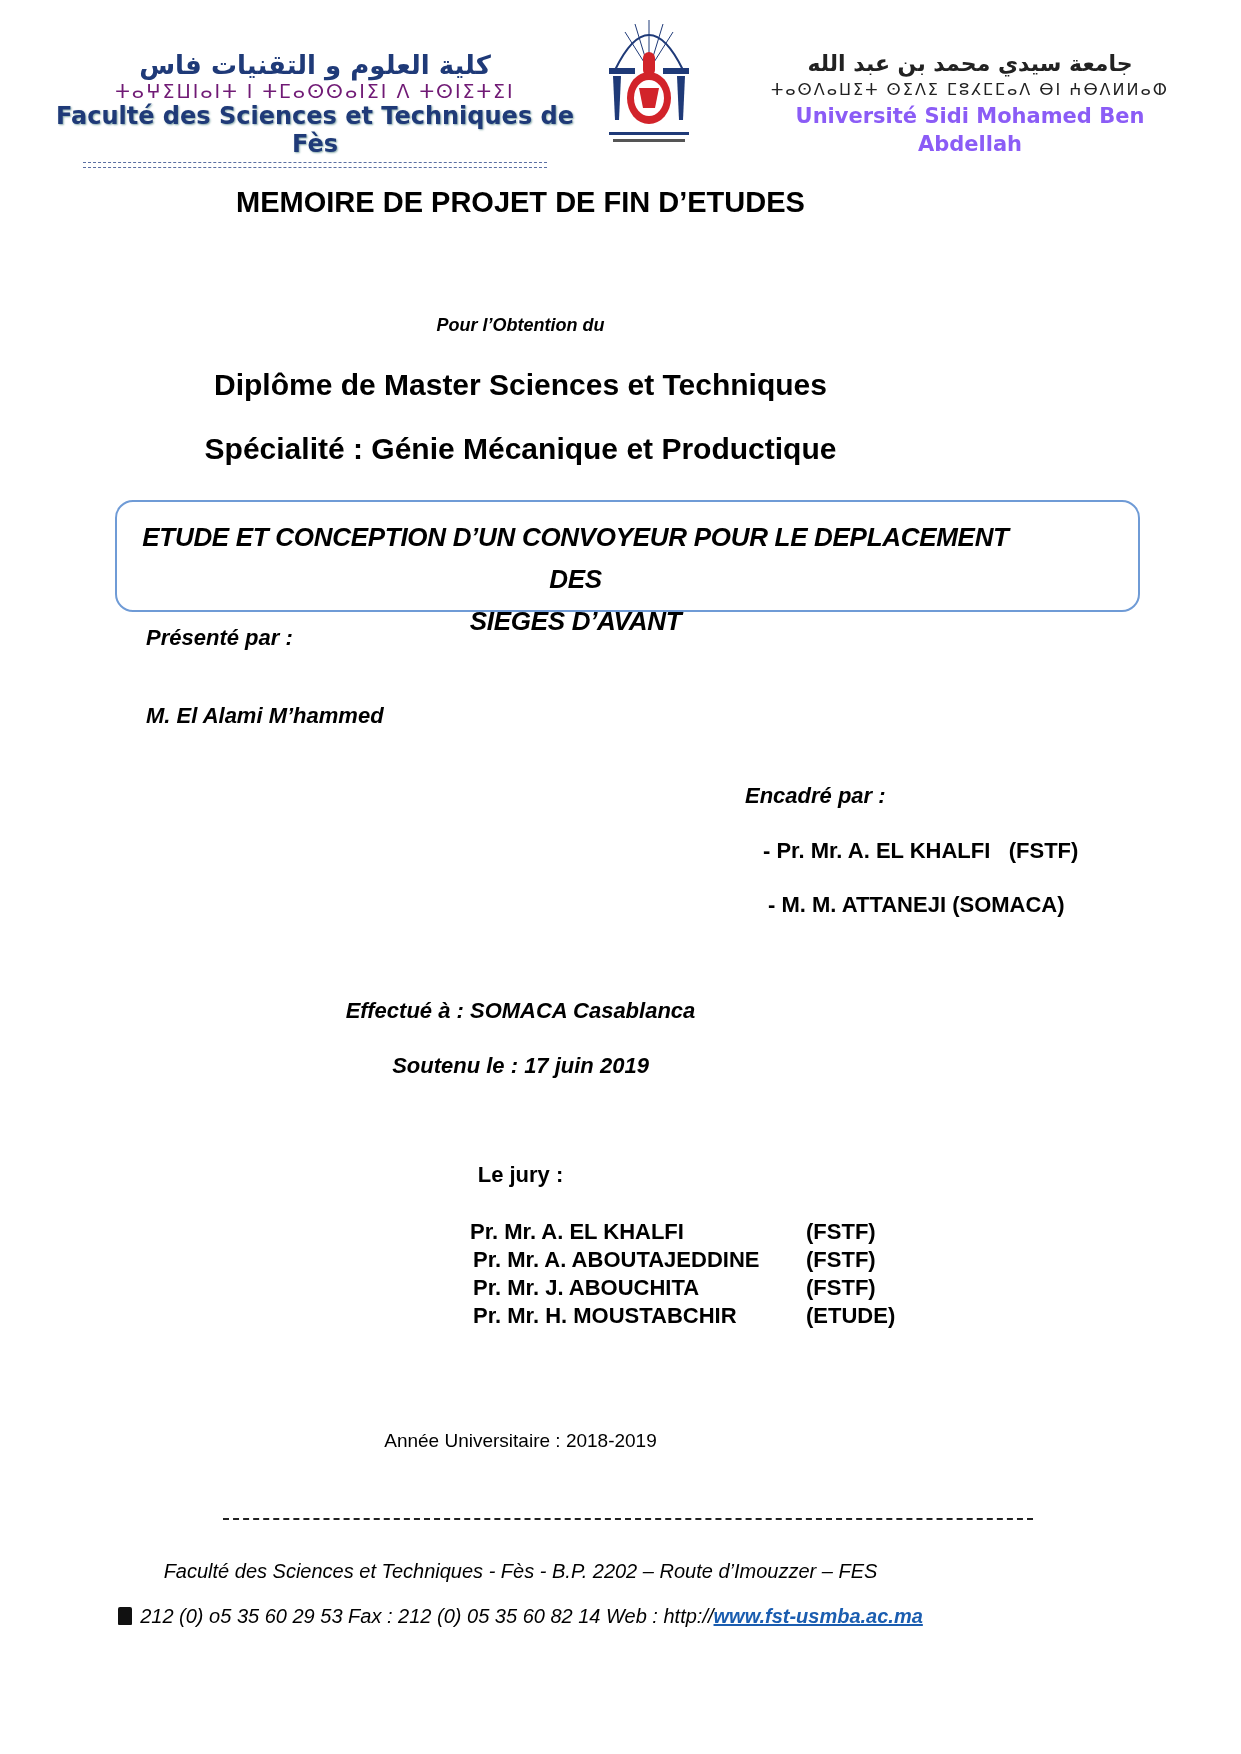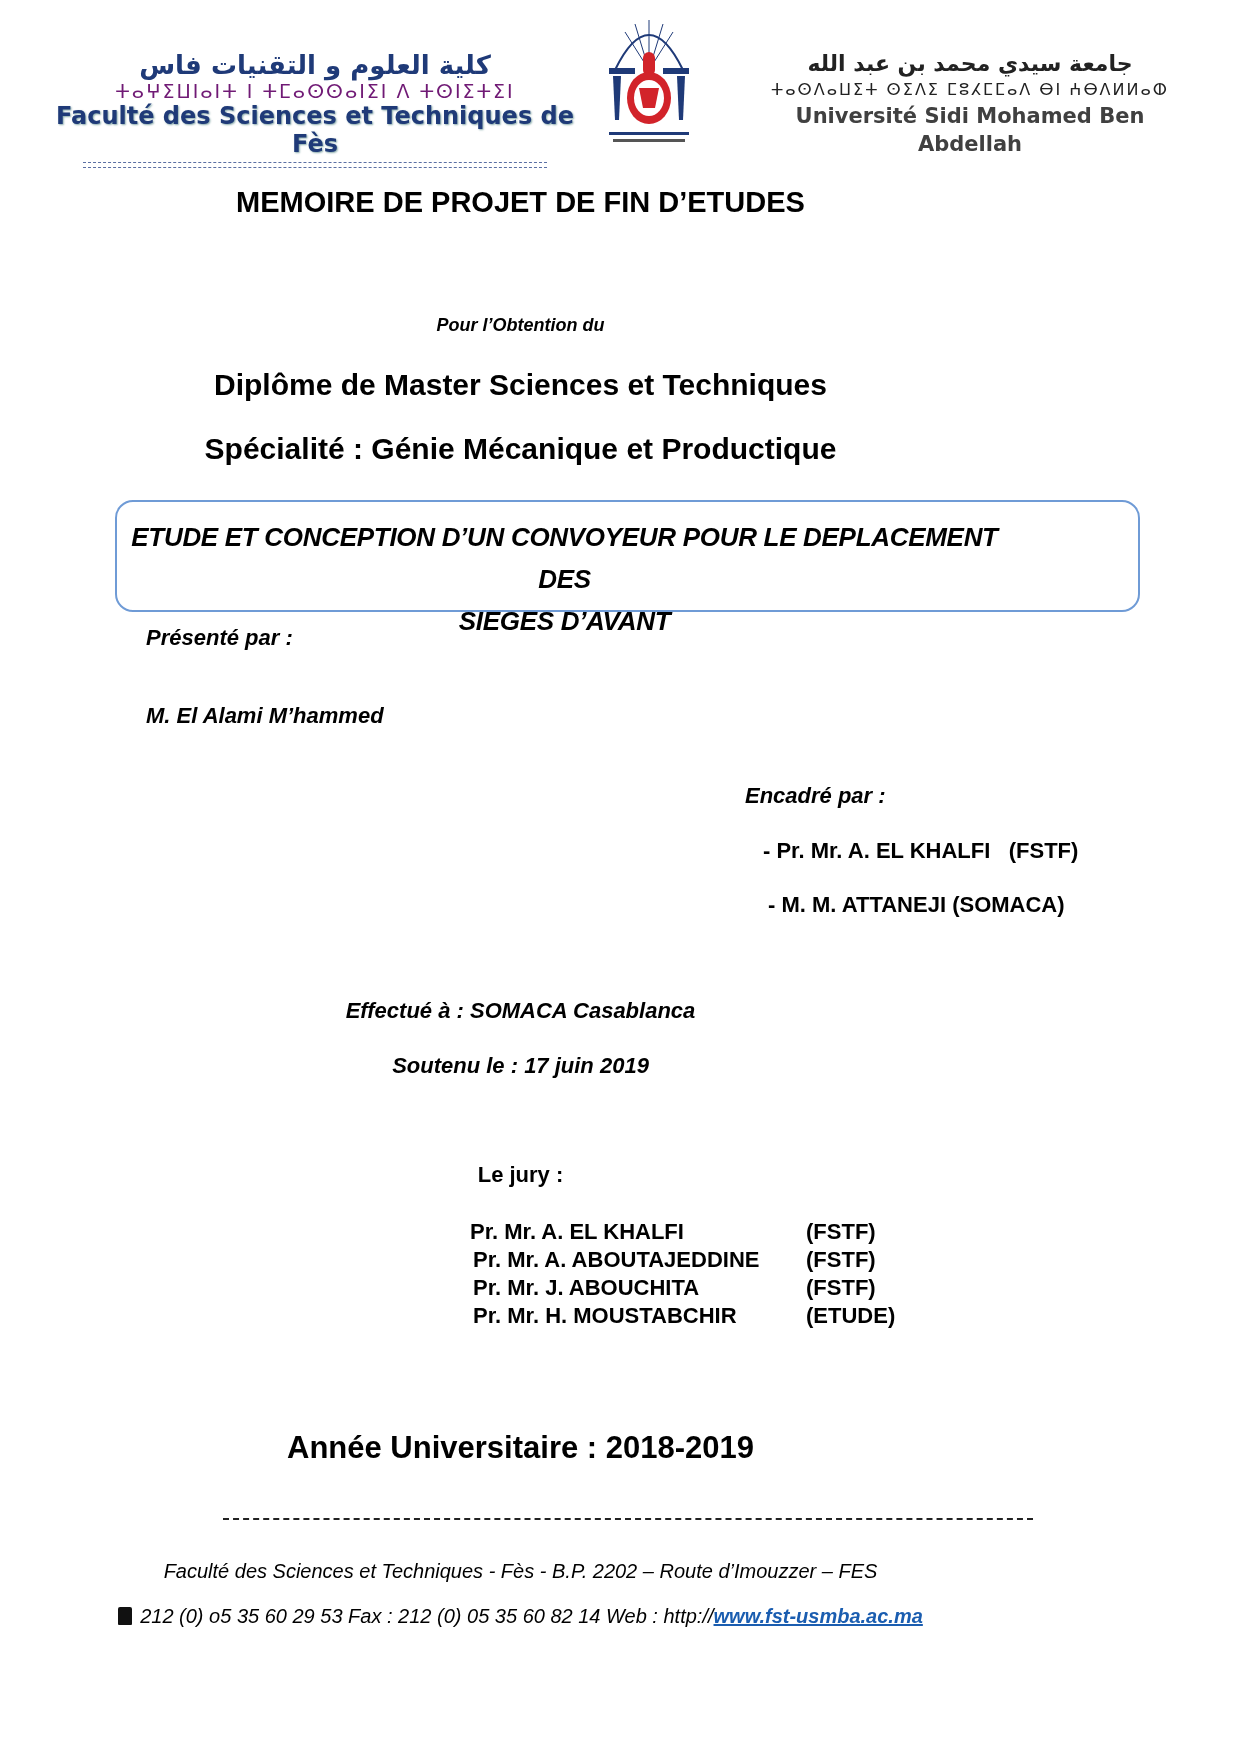--- a/index.html
+++ b/index.html
@@ -11,40 +11,40 @@
   
   .hdr-left { left:55px; top:50px; width:520px; text-align:center; }
   .ar-left { font-family:"DejaVu Sans", sans-serif; font-weight:bold; font-size:26px; color:#1f3a78; line-height:30px; }
   .tifi { font-family:"DejaVu Sans", sans-serif; font-size:19px; color:#701a75; letter-spacing:2px; line-height:22px; }
   .fr-left { font-family:"DejaVu Sans", sans-serif; font-weight:bold; font-size:24px; color:#1f3a78; line-height:28px; text-shadow:1px 1px 2px #8aa; }
   .dash-deco { height:4px; margin:4px 28px 0; border-top:1px dashed #5a6fa3; border-bottom:1px dashed #5a6fa3; }
 
   .hdr-right { left:740px; top:50px; width:460px; text-align:center; }
   .ar-right { font-family:"DejaVu Sans", sans-serif; font-weight:bold; font-size:22px; color:#222; line-height:28px; }
   .tifi-r { font-family:"DejaVu Sans", sans-serif; font-size:16px; color:#222; letter-spacing:2px; line-height:24px; }
-  .fr-right { font-family:"DejaVu Sans", sans-serif; font-weight:bold; font-size:21px; color:#404040; line-height:28px; }
+  .fr-right { font-family:"DejaVu Sans", sans-serif; font-weight:bold; font-size:21px; color:#8b5cf6; line-height:28px; }
 
   .emblem { left:605px; top:10px; width:88px; height:142px; }
 
   .title { top:186px; font-size:29px; font-weight:bold; }
   .pour { top:315px; font-size:18px; font-weight:bold; font-style:italic; }
   .diplome { top:368px; font-size:30px; font-weight:bold; }
   .spec { top:432px; font-size:30px; font-weight:bold; }
 
   .topic-box { left:115px; top:500px; width:1025px; height:112px; border:2px solid #6f9bd6; border-radius:18px; box-sizing:border-box; }
-  .topic { left:115px; top:516px; width:899px; text-align:center; font-size:26px; font-weight:bold; font-style:italic; line-height:42px; letter-spacing:-0.3px; }
+  .topic { left:126px; top:516px; width:899px; text-align:center; font-size:26px; font-weight:bold; font-style:italic; line-height:42px; letter-spacing:-0.3px; }
 
   .left-block { left:146px; font-size:22px; font-weight:bold; font-style:italic; }
   .right-block { font-size:22px; font-weight:bold; }
 
   .jury { left:470px; top:1218px; font-family:"Liberation Sans", sans-serif; font-weight:bold; font-size:22px; line-height:28px; }
   .jury-row { display:flex; }
   .jury-row .nm { width:336px; white-space:nowrap; }
 
-  .annee { top:1430px; font-size:31px; font-weight:bold; }
+  .annee { top:1430px; font-size:19px; font-weight:normal; }
   .sep { left:223px; top:1518px; width:810px; height:0; border-top:2px dashed #222; }
   .addr { top:1560px; font-size:20px; font-style:italic; }
   .contact { top:1605px; font-size:20px; font-style:italic; }
   .contact a { color:#1a5db0; font-weight:bold; text-decoration:underline;text-align:center; }
   .phone-icon { display:inline-block; width:14px; height:18px; background:#111; border-radius:2px 2px 1px 1px; vertical-align:-2px; margin-right:8px; }
 </style>
 </head>
 <body>
 
 <div class="abs hdr-left">

